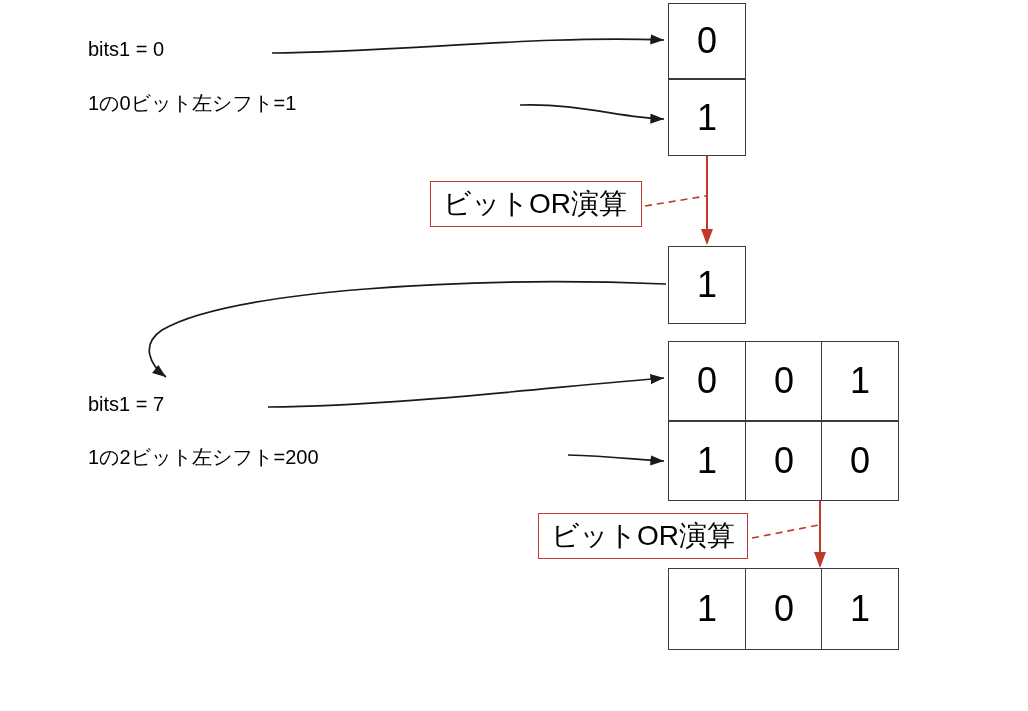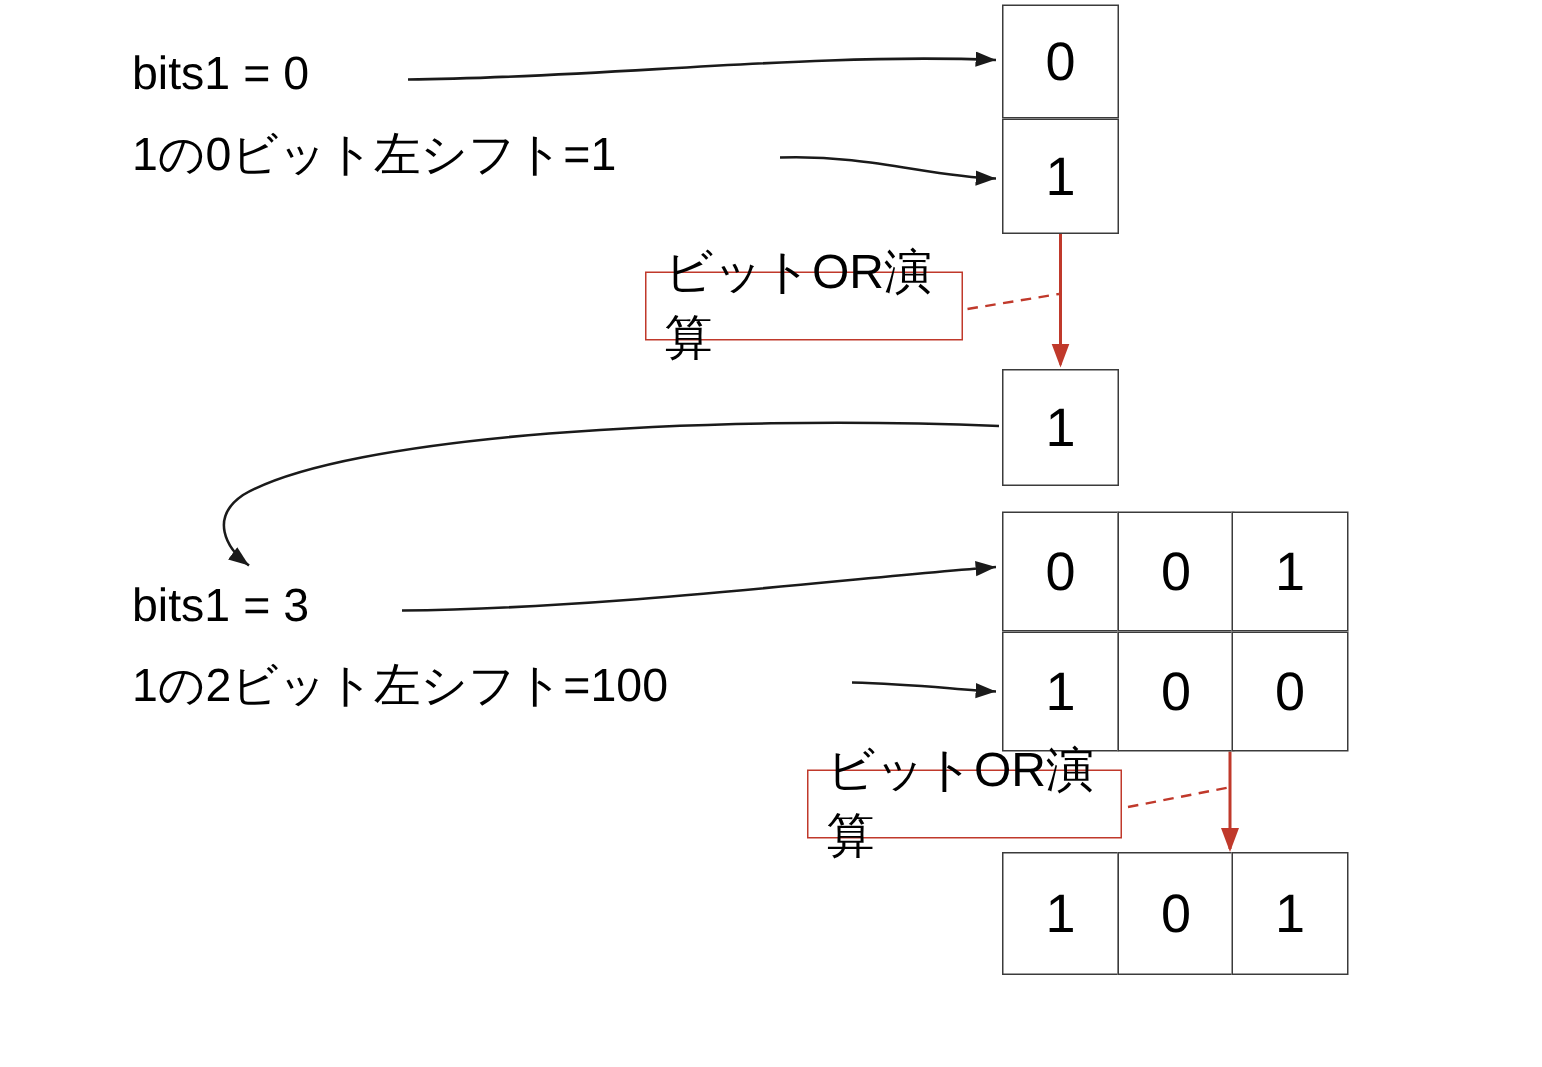--- a/index.html
+++ b/index.html
@@ -19,21 +19,21 @@
     position: absolute;
     left: 0;
     top: 0;
     width: 1028px;
     height: 711px;
     pointer-events: none;
   }
   .label-text {
     position: absolute;
     color: #000000;
-    font-size: 31px;
+    font-size: 20px;
     line-height: 46px;
     white-space: nowrap;
     font-family: "Liberation Sans", "DejaVu Sans", sans-serif;
   }
   .cell {
     position: absolute;
     box-sizing: border-box;
     border: 1.6px solid #3b3b3b;
     background: #ffffff;
     display: flex;
@@ -45,21 +45,21 @@
   }
   .note-box {
     position: absolute;
     box-sizing: border-box;
     border: 1.6px solid #c0392b;
     background: #ffffff;
     display: flex;
     align-items: center;
     padding-left: 12px;
     color: #000000;
-    font-size: 32px;
+    font-size: 28px;
     font-family: "Liberation Sans", "DejaVu Sans", sans-serif;
   }
 </style>
 </head>
 <body>
 
 <div id="canvas">
 
   <svg class="svg-layer" viewBox="0 0 1028 711" xmlns="http://www.w3.org/2000/svg">
     <defs>
@@ -86,22 +86,22 @@
     <path d="M568,455 C610,456 640,460 664,461" fill="none" stroke="#1a1a1a" stroke-width="1.7" marker-end="url(#arrow-black)"></path>
 
     <path d="M752,538 L819,525" fill="none" stroke="#c0392b" stroke-width="1.6" stroke-dasharray="7,5"></path>
 
     <path d="M820,500 L820,566" fill="none" stroke="#c0392b" stroke-width="2" marker-end="url(#arrow-red)"></path>
   </svg>
 
   <div class="label-text" style="left:88px; top:26px;">bits1 = 0</div>
   <div class="label-text" style="left:88px; top:80px;text-align:right;">1の0ビット左シフト=1</div>
 
-  <div class="label-text" style="left:88px; top:381px;">bits1 = 3</div>
-  <div class="label-text" style="left:88px; top:434px;">1の2ビット左シフト=100</div>
+  <div class="label-text" style="left:88px; top:381px;">bits1 = 7</div>
+  <div class="label-text" style="left:88px; top:434px;">1の2ビット左シフト=200</div>
 
   <div class="cell" style="left:668px; top:3px; width:78px; height:76px;">0</div>
   <div class="cell" style="left:668px; top:79px; width:78px; height:77px;">1</div>
 
   <div class="cell" style="left:668px; top:246px; width:78px; height:78px;">1</div>
 
   <div class="cell" style="left:668px; top:341px; width:78px; height:80px;">0</div>
   <div class="cell" style="left:745px; top:341px; width:78px; height:80px;">0</div>
   <div class="cell" style="left:821px; top:341px; width:78px; height:80px;">1</div>
 

